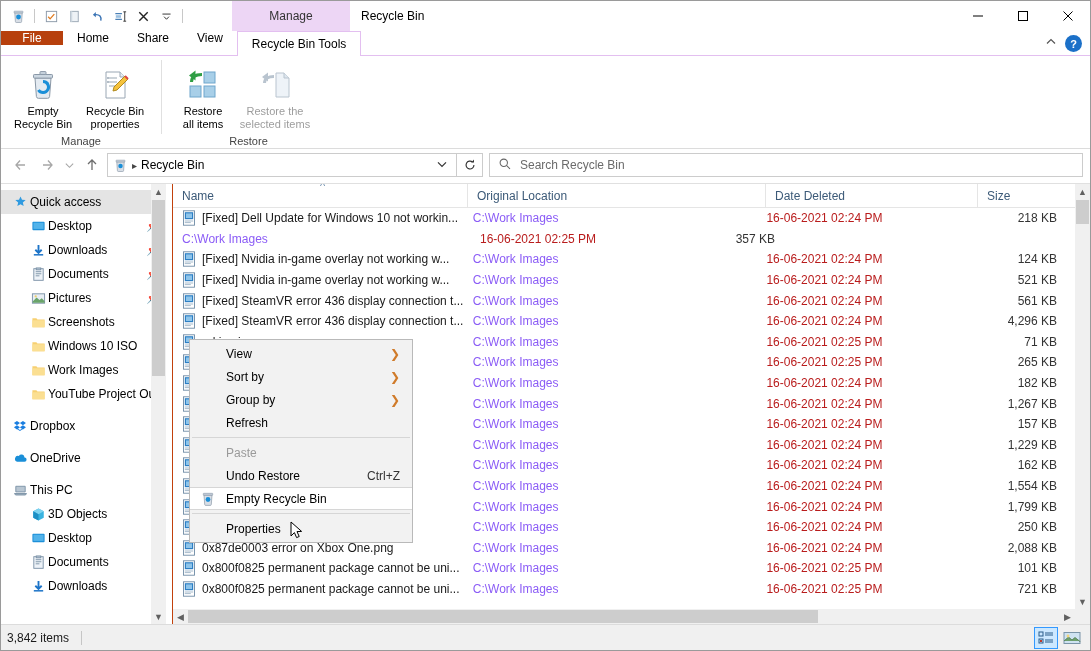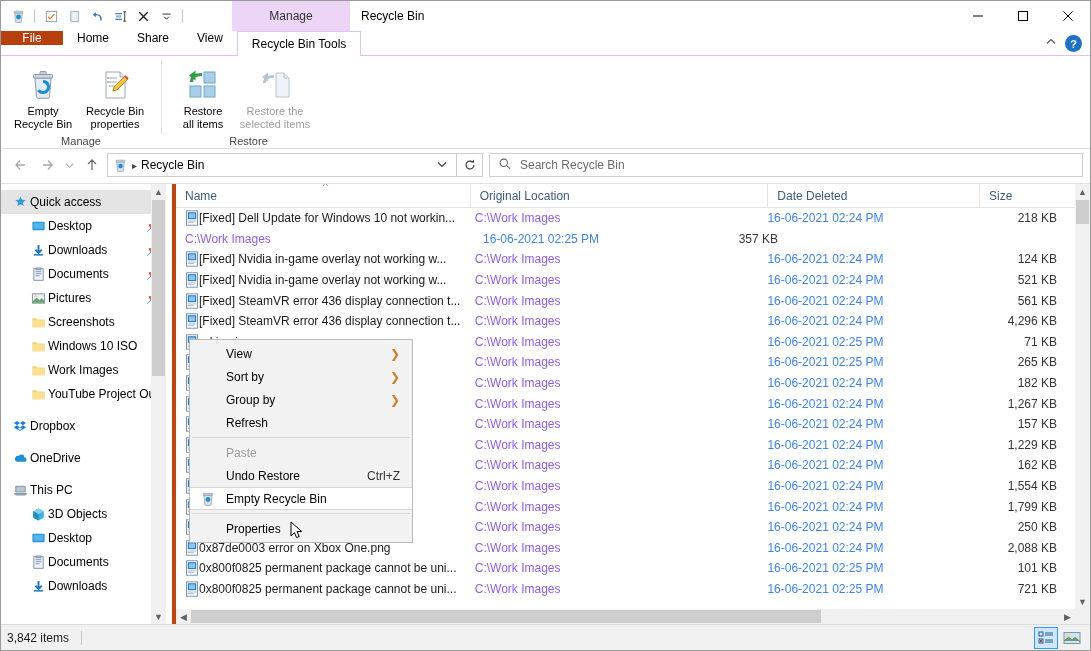--- a/index.html
+++ b/index.html
@@ -220,21 +220,21 @@
   }
 
   
   .splitter { width: 6px; background: #fff; }
 
   
   .filelist {
     flex: 1; position: relative;
     background: #fff;
     overflow: hidden;
-    border-left: 4px solid #c2410c;
+    border-left: 1px solid #c2410c;
   }
   .colhead {
     height: 24px; display: flex; align-items: center;
     border-bottom: 1px solid #e5e5e5;
     background: #fff;
     position: relative;
   }
   .col {
     height: 24px; display: flex; align-items: center;
     font-size: 12px; color: #3c5a78;
@@ -254,23 +254,23 @@
 
   .rows {
     position: absolute; top: 24px; left: 0; right: 15px; bottom: 15px;
     overflow: hidden;
   }
   .row {
     height: 20.6px; display: flex; align-items: center;
     font-size: 12px; color: #1a1a1a;
   }
   .cell { height: 20.6px; display: flex; align-items: center; overflow: hidden; white-space: nowrap; }
-  .c-name { width: 295px; padding-left: 9px; }
+  .c-name { width: 295px; padding-left: 9px; gap: 6px; }
   .c-loc  { width: 298px; padding-left: 9px; color: #8b5cf6; }
-  .c-date { width: 212px; padding-left: 9px; color: #3b82f6; }
+  .c-date { width: 212px; padding-left: 9px; color: #b91c1c; }
   .c-size { width: 110px; padding-right: 18px; justify-content: flex-end; color: #333; }
   .fileicon { width: 14px; height: 16px; flex: 0 0 14px; position: relative; }
 
   
   .v-scroll {
     position: absolute; right: 0; top: 0; bottom: 15px; width: 15px;
     background: #f0f0f0;
   }
   .v-thumb { position: absolute; left: 1px; top: 16px; width: 13px; height: 24px; background: #cdcdcd; }
   .h-scroll {

